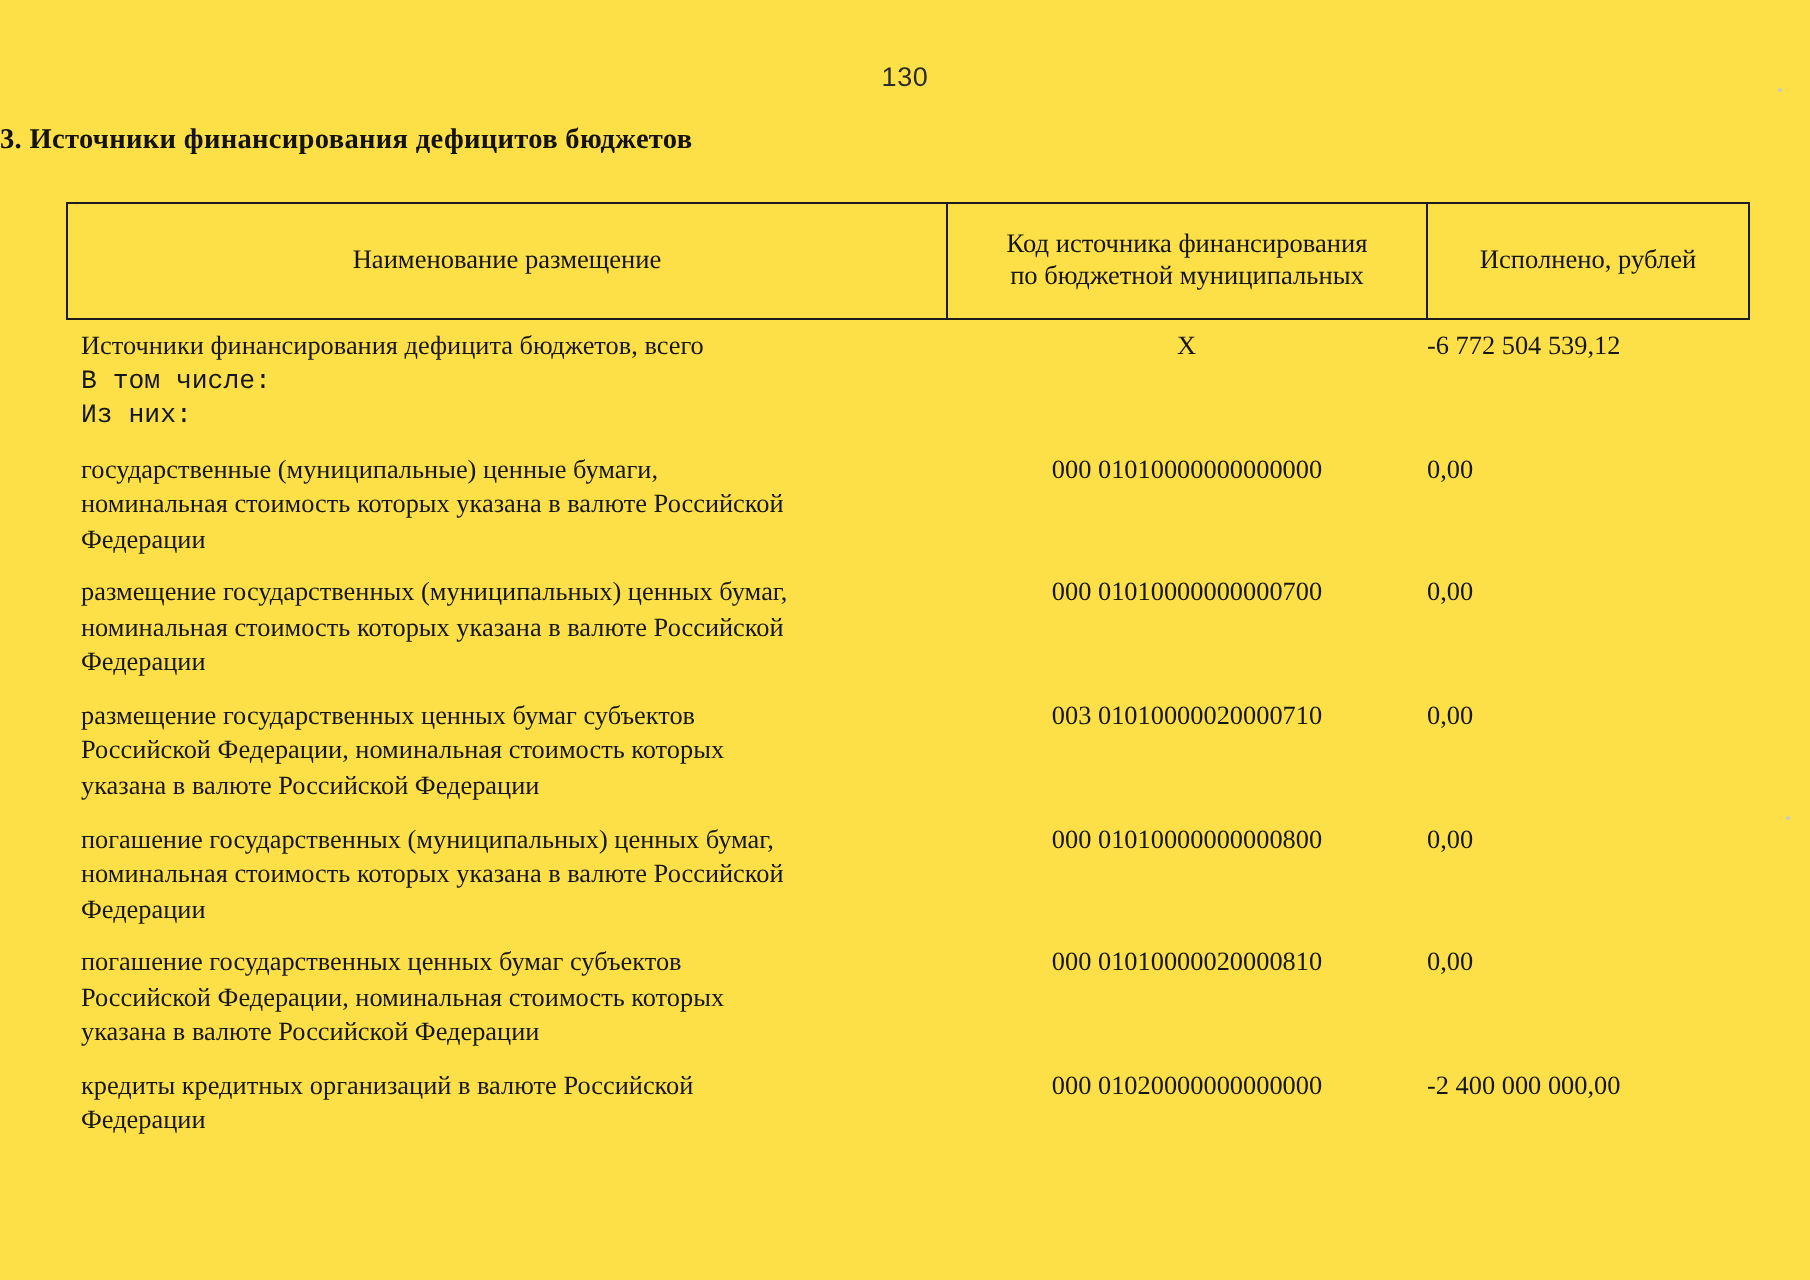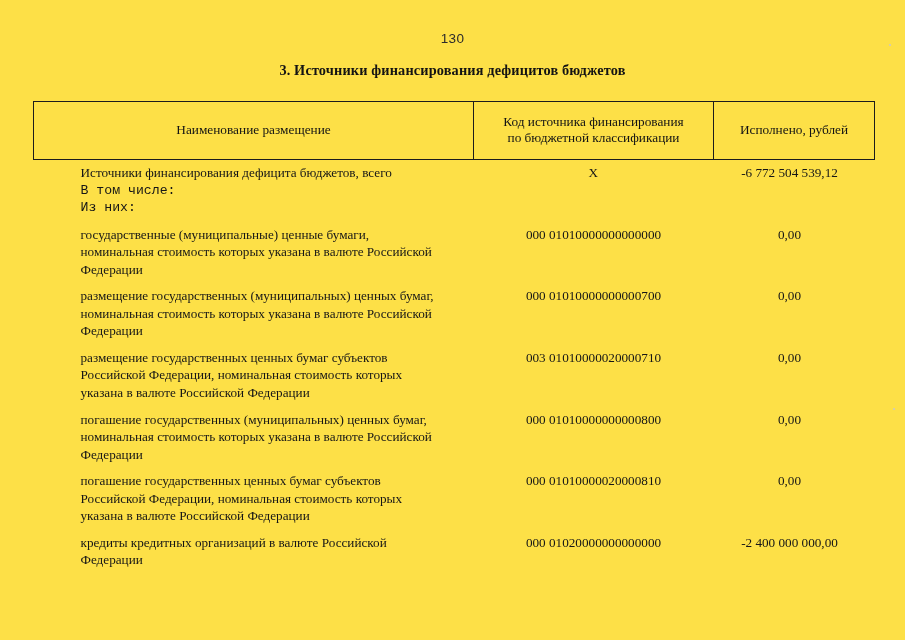--- a/index.html
+++ b/index.html
@@ -33,21 +33,21 @@
     font-family: "Liberation Sans", "DejaVu Sans", sans-serif;
     color: #2b2b2b;
     letter-spacing: 0.3px;
   }
   
   .section-heading {
     position: absolute;
     top: 62px;
     left: 0;
     width: 905px;
-    text-align: center;
+    text-align: left;
     font-size: 14.3px;
     font-weight: bold;
     color: #131313;
     letter-spacing: 0.15px;
   }
   
   .table-wrap {
     position: absolute;
     top: 101px;
     left: 33px;
@@ -87,30 +87,30 @@
     padding-left: 7px;
     padding-right: 6px;
   }
   td.cell-code {
     text-align: center;
     padding-left: 4px;
     padding-right: 4px;
     white-space: nowrap;
   }
   td.cell-value {
-    text-align: center;
+    text-align: left;
     padding-right: 9px;
     white-space: nowrap;
   }
   tr.row-tight td { padding-top: 2px; padding-bottom: 0px; }
   tr.row-sub   td { padding-top: 0px;  padding-bottom: 0px; font-family: Liberation Mono, monospace; }
   tr.row-block td { padding-top: 9px;  padding-bottom: 0px; }
   tr.row-first td { padding-top: 4px; }
 
-  .name-line { display: block; margin-left: 40px; }
+  .name-line { display: block; }
   .code-x { letter-spacing: 0.4px; }
 
   
   .speck {
     position: absolute;
     width: 2px;
     height: 2px;
     background: #c9c9c9;
     border-radius: 50%;
   }
@@ -129,21 +129,21 @@
       <colgroup>
         <col class="c-name">
           <col class="c-code">
           <col class="c-value">
       </colgroup>
       <thead>
         <tr>
           <th class="th-name">Наименование размещение</th>
           <th>
             <span>Код источника финансирования</span><br>
-            <span>по бюджетной классификации</span>
+            <span>по бюджетной муниципальных</span>
           </th>
           <th>Исполнено, рублей</th>
         </tr>
       </thead>
       <tbody id="table-body">
           <tr class="row-first">
             <td class="cell-name">
               <span class="name-line">Источники финансирования дефицита бюджетов, всего</span>
             </td>
             <td class="cell-code code-x">X</td>

